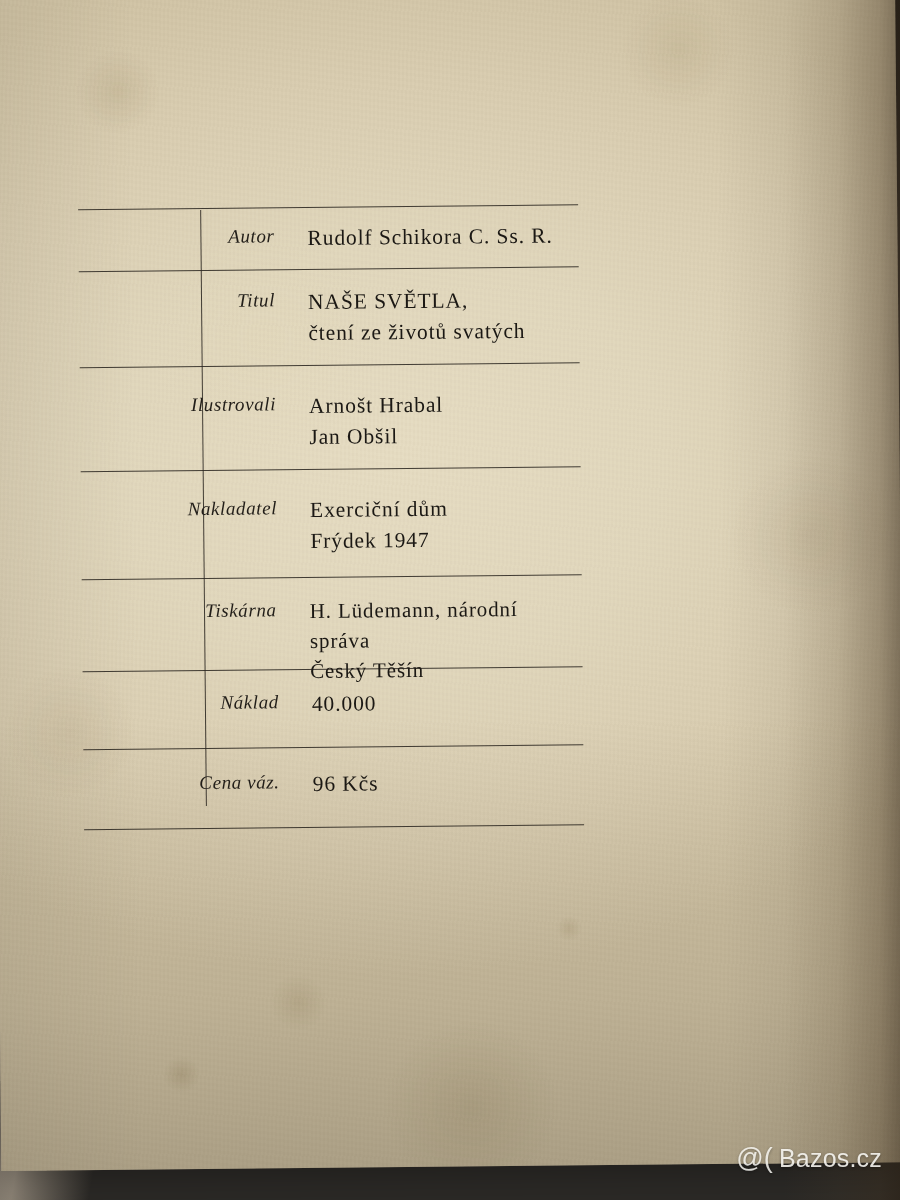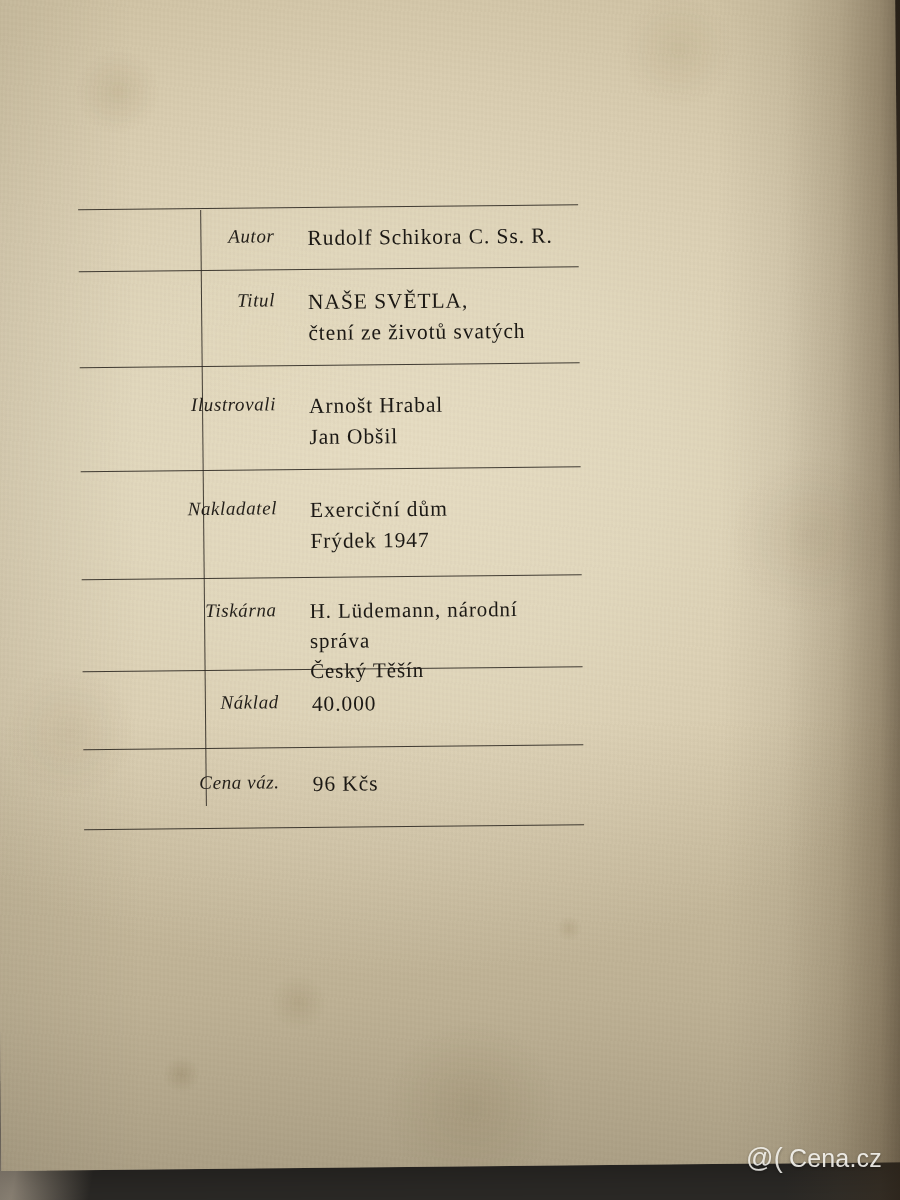--- a/index.html
+++ b/index.html
@@ -243,15 +243,15 @@
 
     <div class="vrule"></div>
 
     <div class="vignette"></div>
   </div>
 
   <div class="spine"></div>
 
   <div class="watermark">
     <span class="at">@(</span>
-    <span>Cena.cz</span>
+    <span>Bazos.cz</span>
   </div>
 </div>
 
 </body></html>

